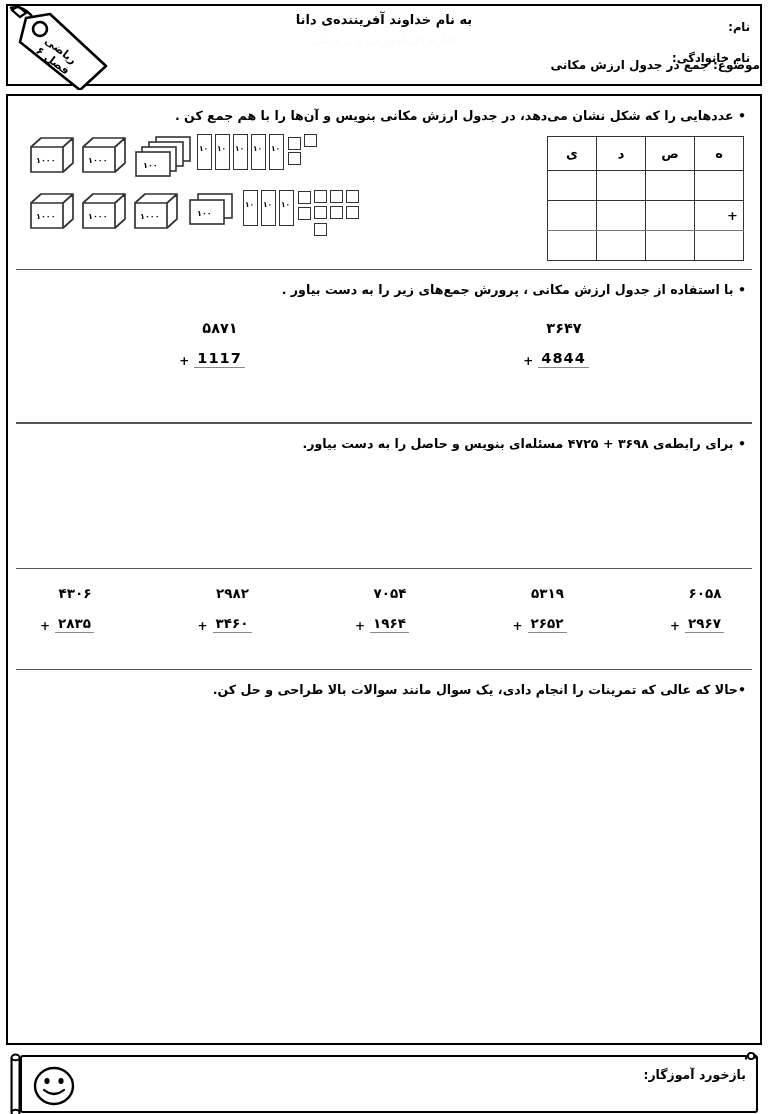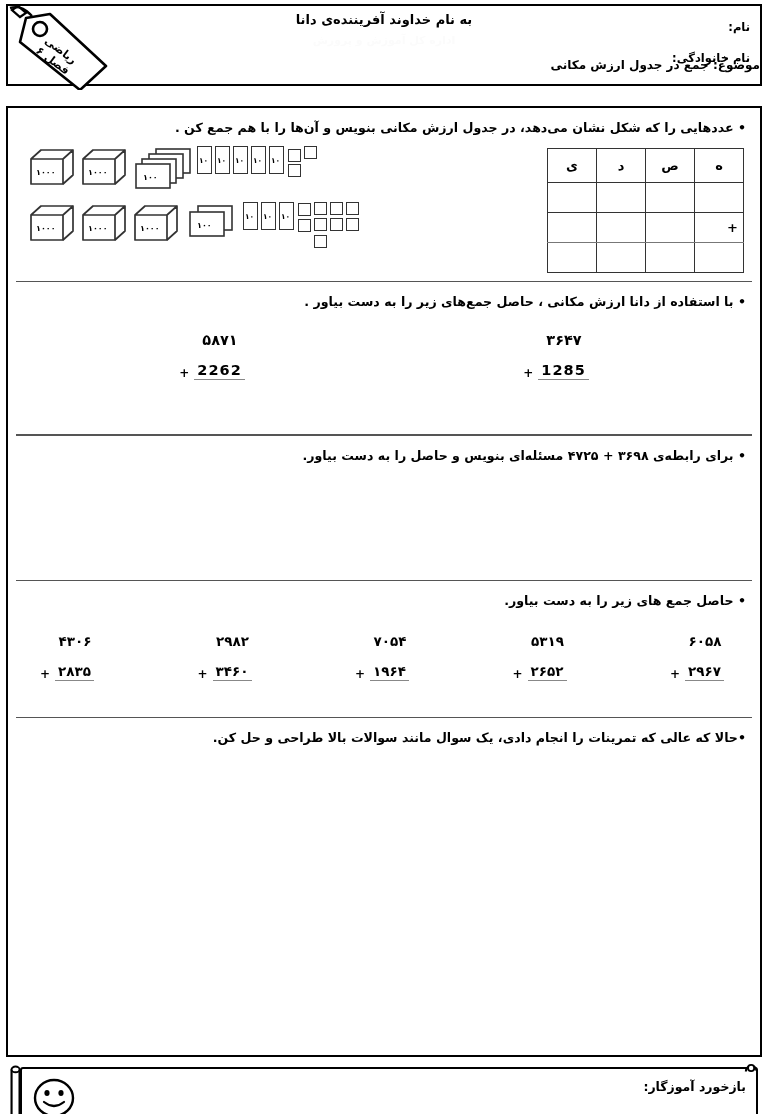--- a/index.html
+++ b/index.html
@@ -58,21 +58,21 @@
     transform-origin:0 0;
     font-size:11px; font-weight:bold;
     line-height:1.15;
     text-align:center;
     color:#000;
   }
 
   
   .body-box {
     border:2px solid #000;
-    margin-top:20px;
+    margin-top:8px;
     height:951px;
     position:relative;
     overflow:hidden;
   }
   .section { position:relative; padding:0 10px; }
   .divider { border-top:1.5px solid #555; margin:0 8px; }
 
   .prompt {
     font-size:12.6px; font-weight:bold;
     text-align:right;
@@ -104,21 +104,21 @@
   
   .cube { position:relative; width:48px; height:44px; margin-left:4px; }
   .cube svg { display:block; }
   .cube .lbl { position:absolute; left:8px; top:22px; font-size:8px; font-weight:bold; letter-spacing:0.5px;}
 
   
   .flat { position:relative; margin-left:6px; }
   .flat .lbl { position:absolute; font-size:8px; font-weight:bold; letter-spacing:0.5px; }
 
   
-  .rod { position:relative; width:15px; height:28px; border:1.6px solid #333; margin-left:3px; background:#fff; }
+  .rod { position:relative; width:15px; height:36px; border:1.6px solid #333; margin-left:3px; background:#fff; }
   .rod .lbl { position:absolute; left:1px; top:9px; font-size:7.5px; font-weight:bold; letter-spacing:0.3px; }
 
   
   .unit { width:13px; height:13px; border:1.6px solid #333; background:#fff; }
 
   
   .sum-area { display:flex; flex-direction:row-reverse; justify-content:space-around; padding:14px 22px 10px 22px; }
   .sum { text-align:center; direction:ltr; }
   .sum .top { font-size:14.5px; font-weight:bold; letter-spacing:1px; padding-left:16px; }
   .sum .bot-wrap { display:flex; flex-direction:row; align-items:flex-end; gap:5px; margin-top:14px; }
@@ -335,54 +335,53 @@
             <td></td>
           </tr>
         </tbody>
           </table>
       </div>
     </div>
 
     <div class="divider" style="margin-top:8px;"></div>
 
     <div class="section">
-      <div class="prompt">• با استفاده از دانا ارزش مکانی ، حاصل جمع‌های زیر را به دست بیاور .</div>
+      <div class="prompt">• با استفاده از جدول ارزش مکانی ، پرورش جمع‌های زیر را به دست بیاور .</div>
       <div class="sum-area">
         <div class="sum">
           <div class="top">۵۸۷۱</div>
           <div class="bot-wrap">
             <span class="op">+</span>
-            <span class="bot">2262</span>
+            <span class="bot">1117</span>
           </div>
         </div>
         <div class="sum">
           <div class="top">۳۶۴۷</div>
           <div class="bot-wrap">
             <span class="op">+</span>
-            <span class="bot">1285</span>
+            <span class="bot">4844</span>
           </div>
         </div>
       </div>
       <div class="spacer-sm"></div>
     </div>
 
     <div class="divider"></div>
 
 
     <div class="divider"></div>
 
     <div class="section">
       <div class="prompt">• برای رابطه‌ی ۳۶۹۸ + ۴۷۲۵  مسئله‌ای بنویس و حاصل  را به دست بیاور.</div>
       <div class="spacer-lg"></div>
     </div>
 
     <div class="divider"></div>
 
     <div class="section">
-      <div class="prompt">• حاصل جمع های زیر را به دست بیاور.</div>
       <div class="sum-area-5">
         <div class="sum">
           <div class="top">۴۳۰۶</div>
           <div class="bot-wrap">
             <span class="op">+</span>
             <span class="bot">۲۸۳۵</span>
           </div>
         </div>
         <div class="sum">
           <div class="top">۲۹۸۲</div>

